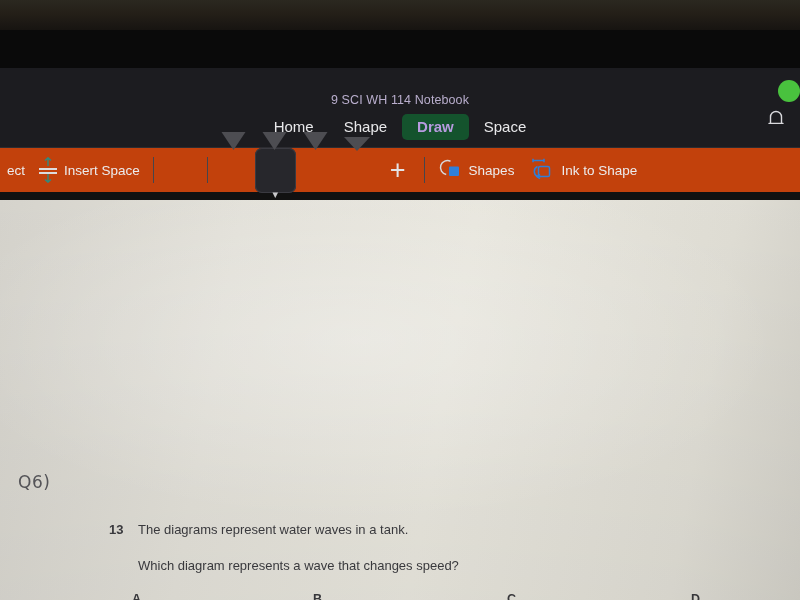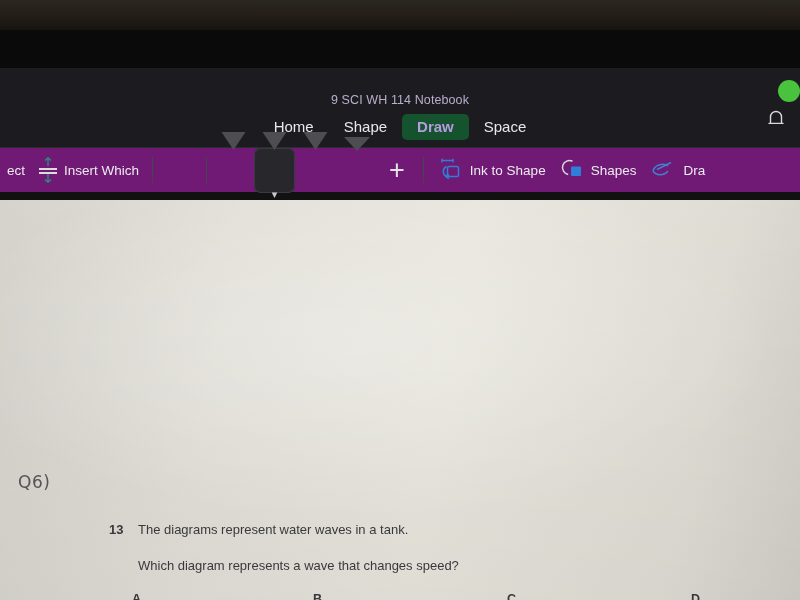--- a/index.html
+++ b/index.html
@@ -83,21 +83,21 @@
     right: 0px; top: 12px;
     width: 22px; height: 22px;
     border-radius: 50%;
     background: #49c23e;
   }
 
   
   .toolbar {
     position: absolute;
     left: 0; top: 79px; width: 800px; height: 45px;
-    background: #701a75;
+    background: #c2410c;
     border-top: 1px solid #2c2c31;
     display: flex;
     align-items: center;
   }
   .tb-item {
     display: flex;
     align-items: center;
     gap: 7px;
     height: 45px;
     padding: 0 7px;
@@ -283,21 +283,21 @@
 
       <div class="tb-item">
         <span class="icon-insert-space">
           <svg width="18" height="26" viewBox="0 0 18 26" fill="none" stroke="#2f8a80" stroke-width="1.4">
             <path d="M9 1 v8 M6 3.6 L9 0.8 L12 3.6"></path>
             <path d="M9 25 v-8 M6 22.4 L9 25.2 L12 22.4"></path>
           </svg>
           <span class="ln a"></span>
           <span class="ln b"></span>
         </span>
-        <span class="tb-label">Insert Which</span>
+        <span class="tb-label">Insert Space</span>
       </div>
 
       <div class="tb-sep"></div>
 
       <div class="pen-slot">
         <span class="eraser">
           <span class="top"></span><span class="bot"></span>
         </span>
       </div>
 
@@ -332,53 +332,43 @@
         <span class="hl">
           <span class="cap"></span>
           <span class="body"></span>
           <span class="nib"></span>
         </span>
       </div>
 
       <div class="plus-btn">+</div>
 
       <div class="tb-sep"></div>
+
+      <div class="tb-item">
+        <span>
+          <svg width="24" height="22" viewBox="0 0 24 22" fill="none">
+            <path d="M12.5 3.2 A7 7 0 1 0 8.2 16.4" stroke="#d7d7da" stroke-width="1.5" fill="none"></path>
+            <rect x="11" y="8.5" width="10" height="9.5" rx="1" fill="#2f7fd8"></rect>
+          </svg>
+        </span>
+        <span class="tb-label">Shapes</span>
+      </div>
 
       <div class="tb-item">
         <span>
           <svg width="26" height="24" viewBox="0 0 26 24" fill="none" stroke="#2f7fd8" stroke-width="1.5">
             <path d="M5 3.5 h11 M5 1.8 v3.4 M16 1.8 v3.4"></path>
             <rect x="10.5" y="9.5" width="11" height="10" rx="1.6"></rect>
             <path d="M9.5 9.5 a5.5 5.5 0 0 0 0 10 h3"></path>
             <path d="M12 17.4 L9 19.6 L12 21.6" fill="none"></path>
           </svg>
         </span>
         <span class="tb-label">Ink to Shape</span>
       </div>
 
-      <div class="tb-item">
-        <span>
-          <svg width="24" height="22" viewBox="0 0 24 22" fill="none">
-            <path d="M12.5 3.2 A7 7 0 1 0 8.2 16.4" stroke="#d7d7da" stroke-width="1.5" fill="none"></path>
-            <rect x="11" y="8.5" width="10" height="9.5" rx="1" fill="#2f7fd8"></rect>
-          </svg>
-        </span>
-        <span class="tb-label">Shapes</span>
-      </div>
-
-      <div class="tb-item">
-        <span>
-          <svg width="26" height="22" viewBox="0 0 26 22" fill="none" stroke="#3f80d0" stroke-width="1.5">
-            <path d="M3 13 C5 6, 14 5, 18 8"></path>
-            <path d="M3 13 C6 18, 14 18, 18 13"></path>
-            <path d="M7 11.5 L21 4.5"></path>
-          </svg>
-        </span>
-        <span class="tb-label">Dra</span>
-      </div>
 
     </div>
   </div>
 
   <div class="paper">
 
     <div class="q-annotation">Q6)</div>
 
     <div class="q-num">13</div>
     <div class="q-line1">The diagrams represent water waves in a tank.</div>

